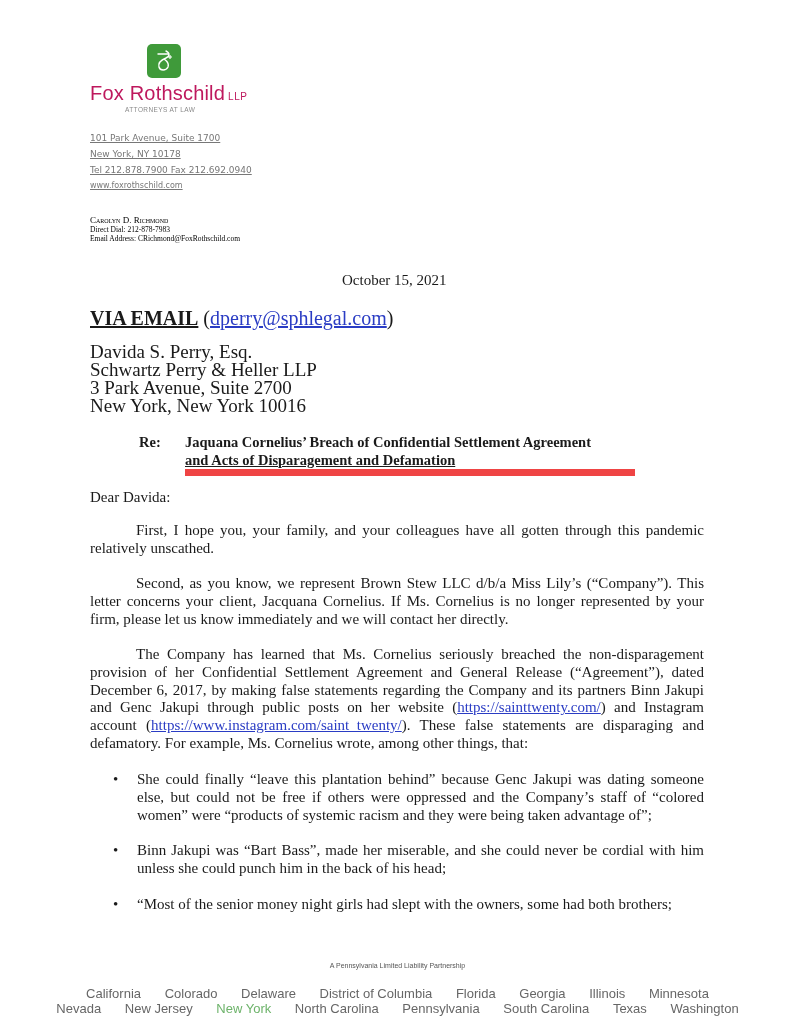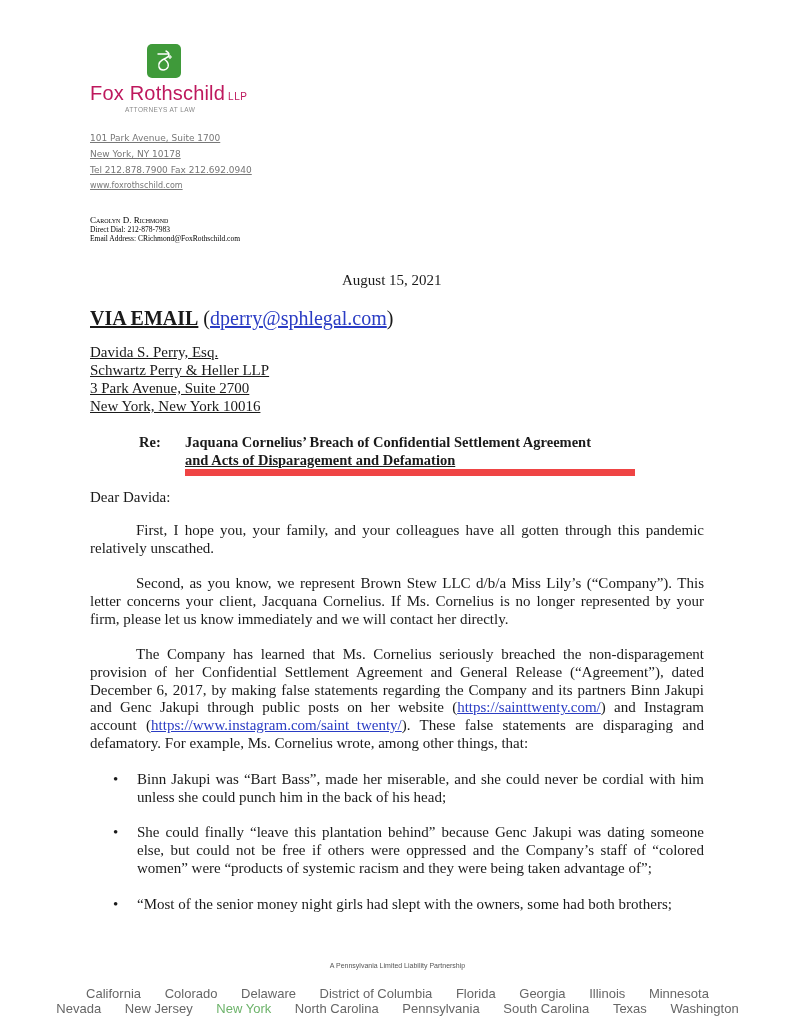--- a/index.html
+++ b/index.html
@@ -19,21 +19,21 @@
   .sender { position: absolute; left: 90px; top: 215px; font-family: "Liberation Serif", serif; color: #000000; }
   .sender .name { font-size: 9px; font-variant: small-caps; line-height: 10px; }
   .sender .line { font-size: 7.5px; line-height: 9px; }
 
   .date { position: absolute; left: 342px; top: 272px; font-size: 15px; }
 
   .via { position: absolute; left: 90px; top: 307px; font-size: 20px; white-space: nowrap; }
   .via .label { font-weight: bold; text-decoration: underline; }
   a.link { color: #2a3cc4; text-decoration: underline; }
 
-  .recipient { position: absolute; left: 90px; top: 343px; font-size: 15px; line-height: 18px; text-decoration: underline; }
+  .recipient { position: absolute; left: 90px; top: 343px; font-size: 19px; line-height: 18px; }
 
   .re { position: absolute; left: 139px; top: 434px; font-size: 14.5px; font-weight: bold; line-height: 17.5px; }
   .re .re-label { position: absolute; left: 0; top: 0; }
   .re .re-text { position: absolute; left: 46px; top: 0; width: 460px; white-space: nowrap; }
   .re .re-line2 { display: inline-block; width: 450px; text-decoration: underline; border-bottom: 7px solid #ef4444; text-decoration: none; }
   .re .re-line2 span { text-decoration: underline; }
 
   .body-text { position: absolute; left: 90px; width: 614px; font-size: 15px; line-height: 17.8px; text-align: justify; }
   .indent { text-indent: 46px; }
 
@@ -71,21 +71,21 @@
   <div>Tel 212.878.7900  Fax 212.692.0940</div>
   <div class="web">www.foxrothschild.com</div>
 </div>
 
 <div class="sender">
   <div class="name">Carolyn D. Richmond</div>
   <div class="line">Direct Dial: 212-878-7983</div>
   <div class="line">Email Address: CRichmond@FoxRothschild.com</div>
 </div>
 
-<div class="date">August 15, 2021</div>
+<div class="date">October 15, 2021</div>
 
 <div class="via">
   <span class="label">VIA EMAIL</span><span> (</span><a class="link">dperry@sphlegal.com</a><span>)</span>
 </div>
 
 <div class="recipient">
   <div>Davida S. Perry, Esq.</div>
   <div>Schwartz Perry &amp; Heller LLP</div>
   <div>3 Park Avenue, Suite 2700</div>
   <div>New York, New York 10016</div>
@@ -99,22 +99,22 @@
   </div>
 </div>
 
 <div class="body-text greeting">Dear Davida:</div>
 
 <p class="body-text indent p1">First, I hope you, your family, and your colleagues have all gotten through this pandemic relatively unscathed.</p>
 <p class="body-text indent p2">Second, as you know, we represent Brown Stew LLC d/b/a Miss Lily’s (“Company”).  This letter concerns your client, Jacquana Cornelius.  If Ms. Cornelius is no longer represented by your firm, please let us know immediately and we will contact her directly.</p>
 <p class="body-text indent p3"><span>The Company has learned that Ms. Cornelius seriously breached the non-disparagement provision of her Confidential Settlement Agreement and General Release (“Agreement”), dated December 6, 2017, by making false statements regarding the Company and its partners Binn Jakupi and Genc Jakupi through public posts on her website (</span><a class="link">https://sainttwenty.com/</a><span>) and Instagram account (</span><a class="link">https://www.instagram.com/saint_twenty/</a><span>).  These false statements are disparaging and defamatory.  For example, Ms. Cornelius wrote, among other things, that:</span></p>
 
 <div class="bullets">
+  <div class="bullet">She could finally “leave this plantation behind” because Genc Jakupi was dating someone else, but could not be free if others were oppressed and the Company’s staff of “colored women” were “products of systemic racism and they were being taken advantage of”;</div>
   <div class="bullet">Binn Jakupi was “Bart Bass”, made her miserable, and she could never be cordial with him unless she could punch him in the back of his head;</div>
-  <div class="bullet">She could finally “leave this plantation behind” because Genc Jakupi was dating someone else, but could not be free if others were oppressed and the Company’s staff of “colored women” were “products of systemic racism and they were being taken advantage of”;</div>
   <div class="bullet">“Most of the senior money night girls had slept with the owners, some had both brothers;</div>
 </div>
 
 <div class="footer-note">A Pennsylvania Limited Liability Partnership</div>
 <div class="footer-states row1">
   <span>California</span>
   <span>Colorado</span>
   <span>Delaware</span>
   <span>District of Columbia</span>
   <span>Florida</span>

